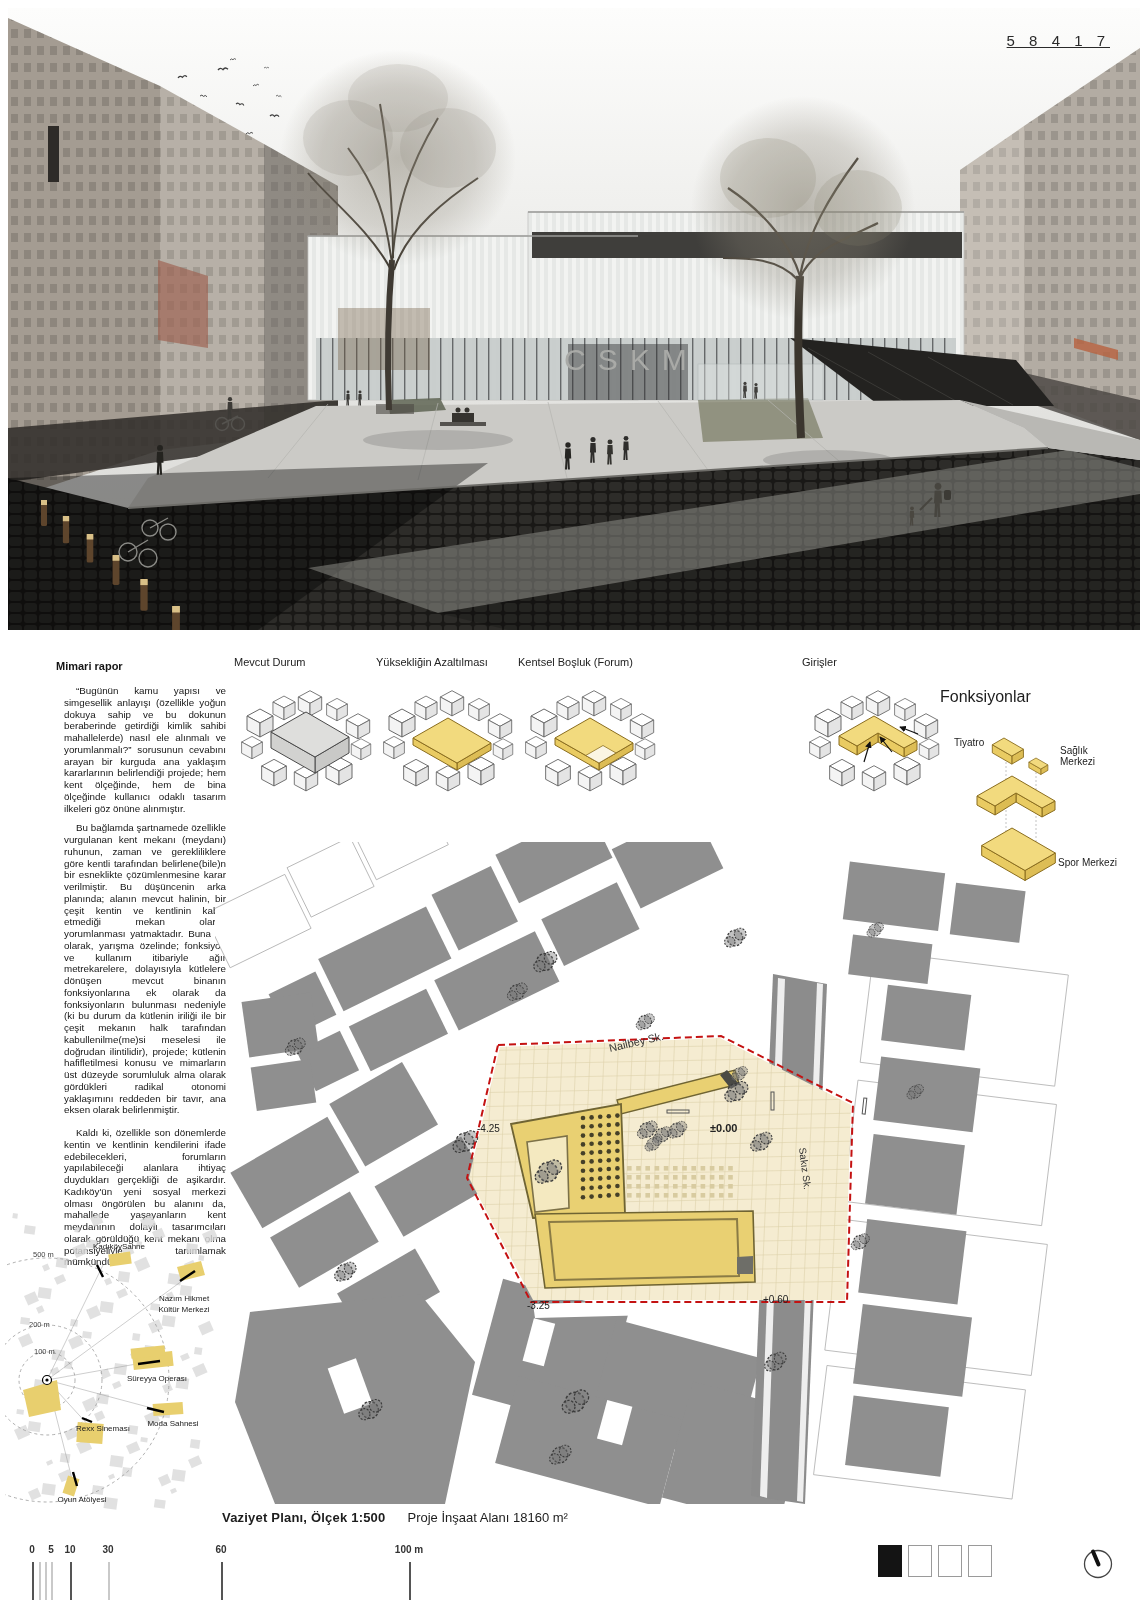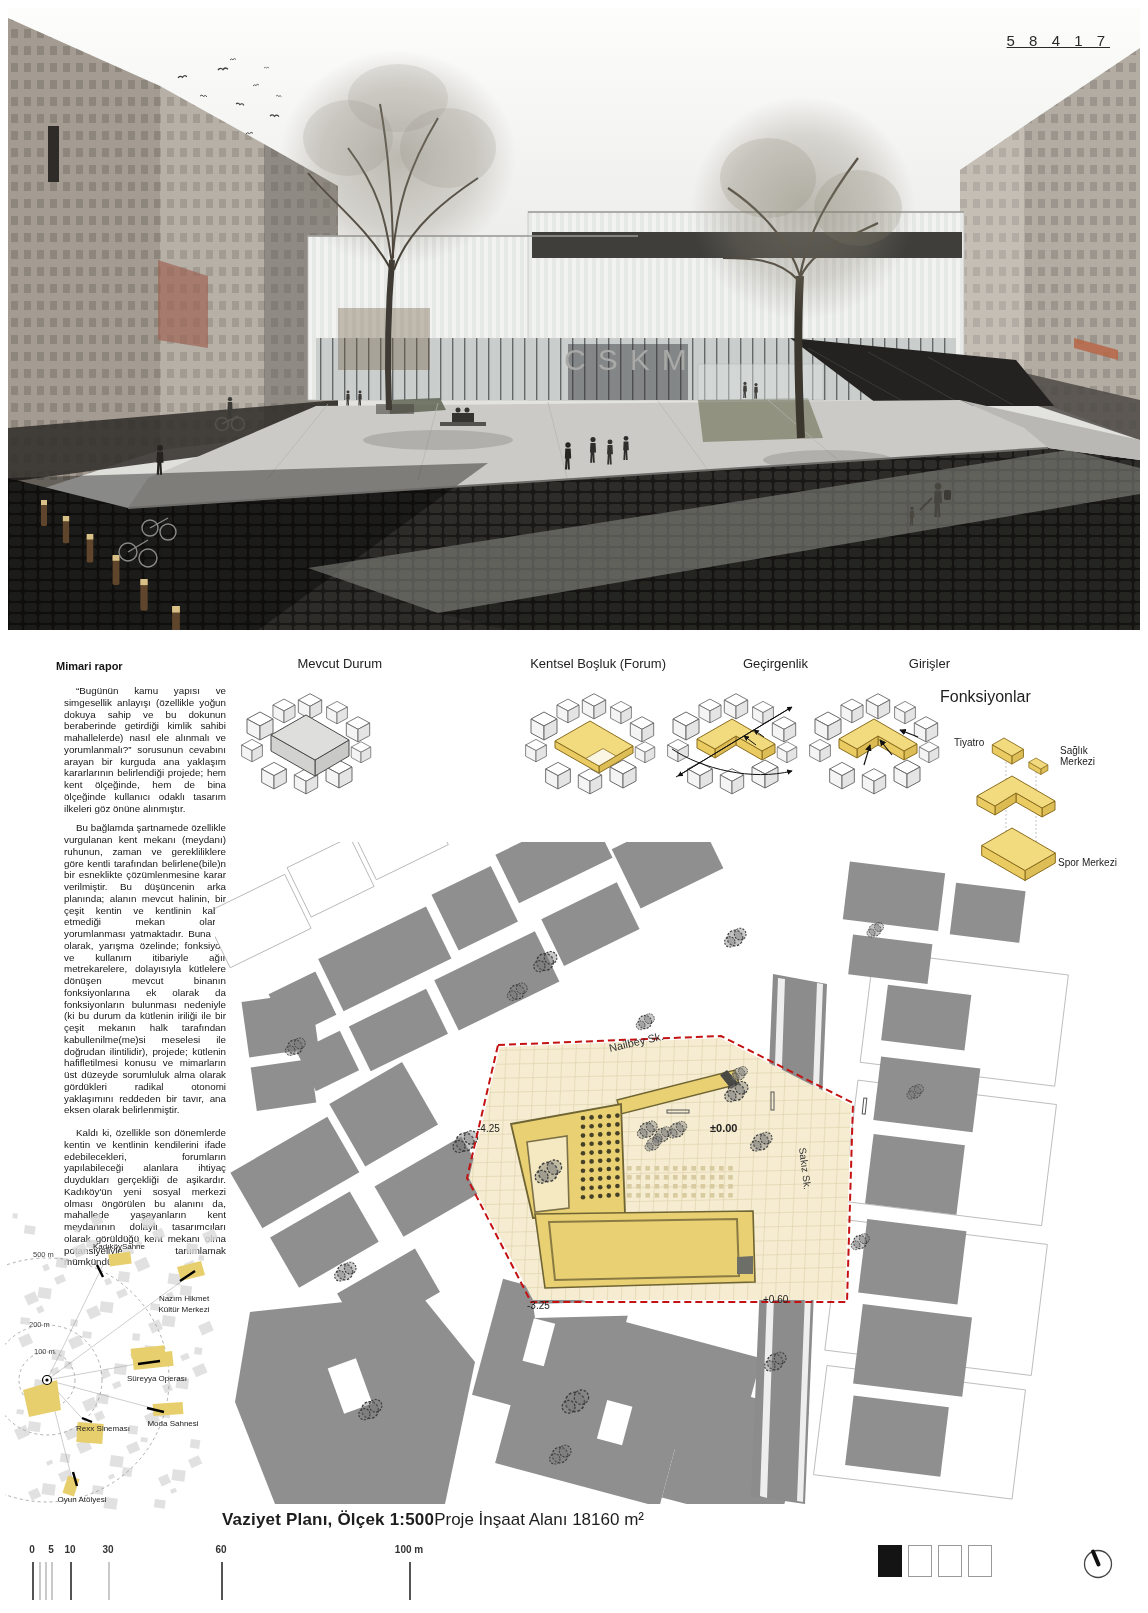--- a/index.html
+++ b/index.html
@@ -9,23 +9,23 @@
   
   #hero{left:8px;top:8px;width:1132px;height:622px;}
   #entry-code{right:30px;top:24px;font-size:15px;letter-spacing:5px;color:#2a2a2a;text-decoration:underline;}
   
   #report{left:56px;top:660px;width:178px;font-size:9.8px;line-height:1.2;text-align:justify;color:#161616;}
   #report h3{font-size:11px;margin:0 0 12px 0;}
   #report p{margin:8px;text-indent:12px;}
   #report p.gap{margin-top:11px;}
   
   .diag{top:656px;}
-  .diag .dlabel{display:block;text-align:right;font-size:13px;color:#222;margin:0 auto 10px auto;}
+  .diag .dlabel{display:block;text-align:left;font-size:11px;color:#222;margin:0 auto 10px auto;}
   
-  #caption{left:222px;top:1510px;font-size:17px;display:flex;align-items:baseline;}
+  #caption{left:222px;top:1510px;font-size:13px;display:flex;gap:22px;align-items:baseline;}
   #caption b{letter-spacing:.2px;}
   
   #scalebar{left:0;top:1540px;width:1148px;height:70px;}
   #scalebar .sl{position:absolute;top:4px;transform:translateX(-50%);font-size:10px;font-weight:bold;color:#333;}
   #scalebar i{position:absolute;top:22px;width:2px;height:38px;background:#555;}
   #scalebar i.lt{background:#c9c9c9;}
   
   #pager{left:878px;top:1545px;display:flex;gap:6px;}
   #pager .pg{width:22px;height:30px;border:1px solid #9a9a9a;background:#fff;}
   #pager .pg.on{background:#141414;border-color:#141414;}
@@ -278,41 +278,34 @@
     <p class="gap">Kaldı ki, özellikle son dönemlerde kentin ve kentlinin kendilerini ifade edebilecekleri, forumların yapılabileceği alanlara ihtiyaç duydukları gerçekliği de aşikardır. Kadıköy'ün yeni sosyal merkezi olması öngörülen bu alanını da, mahallede yaşayanların kent meydanının dolaylı tasarımcıları olarak görüldüğü kent mekanı olma potansiyeliyle tanımlamak mümkündür.</p>
   </div>
 
   <div class="abs diag" style="left:234px;width:148px">
     <span class="dlabel">Mevcut Durum</span>
     <svg width="148" height="122" viewBox="0 0 148 118">
       <use href="#ring" transform="translate(4,6)"></use>
       <use href="#fullTopGray" transform="translate(0,10)"></use>
     </svg>
   </div>
+  <div class="abs diag" style="left:376px;width:148px">
+    <span class="dlabel">Yüksekliğin Azaltılması</span>
+    <svg width="148" height="122" viewBox="0 0 148 118">
+      <use href="#ring" transform="translate(4,6)"></use>
+      <use href="#fullFlatYellow" transform="translate(0,16)"></use>
+    </svg>
+  </div>
   <div class="abs diag" style="left:518px;width:148px">
     <span class="dlabel">Kentsel Boşluk (Forum)</span>
     <svg width="148" height="122" viewBox="0 0 148 118">
       <use href="#ring" transform="translate(4,6)"></use>
       <g transform="translate(0,16)">
         <use href="#fullFlatYellow"></use>
         <polygon points="85,49.5 98,57 81,67 67.7,59.5" fill="#fbf6e3" stroke="#8a6d1f" stroke-width=".8"></polygon>
-      </g>
-    </svg>
-  </div>
-  <div class="abs diag" style="left:660px;width:148px">
-    <span class="dlabel">Geçirgenlik</span>
-    <svg width="148" height="122" viewBox="0 0 148 118">
-      <use href="#ring" transform="translate(4,6)"></use>
-      <use href="#lmass" transform="translate(0,14)"></use>
-      <g stroke="#111" stroke-width="1" fill="none">
-        <path d="M16,94 L132,24" marker-end="url(#ah)"></path>
-        <path d="M130,25 L18,93" marker-end="url(#ah)"></path>
-        <path d="M12,66 C42,86 92,98 132,88" marker-end="url(#ah)"></path>
-        <path d="M96,62 L84,53" marker-end="url(#ah)"></path>
-        <path d="M104,54 L94,47" marker-end="url(#ah)"></path>
       </g>
     </svg>
   </div>
   <div class="abs diag" style="left:802px;width:148px">
     <span class="dlabel">Girişler</span>
     <svg width="148" height="122" viewBox="0 0 148 118">
       <use href="#ring" transform="translate(4,6)"></use>
       <use href="#lmass" transform="translate(0,14)"></use>
       <g stroke="#111" stroke-width="1.2" fill="none">
         <path d="M62,82 L68,62" marker-end="url(#ah)"></path>

